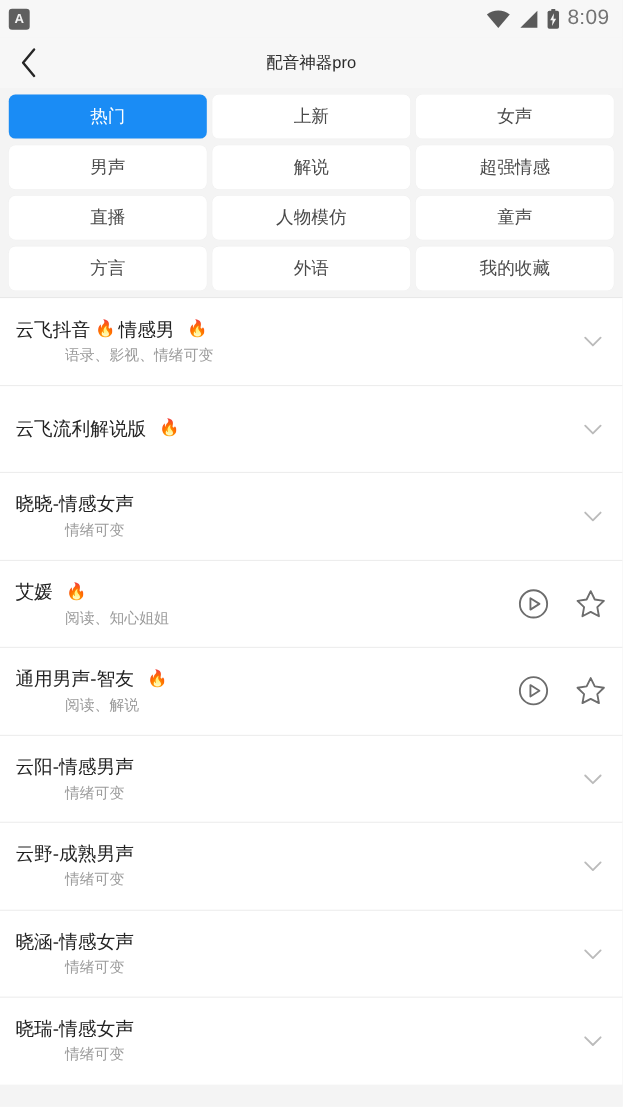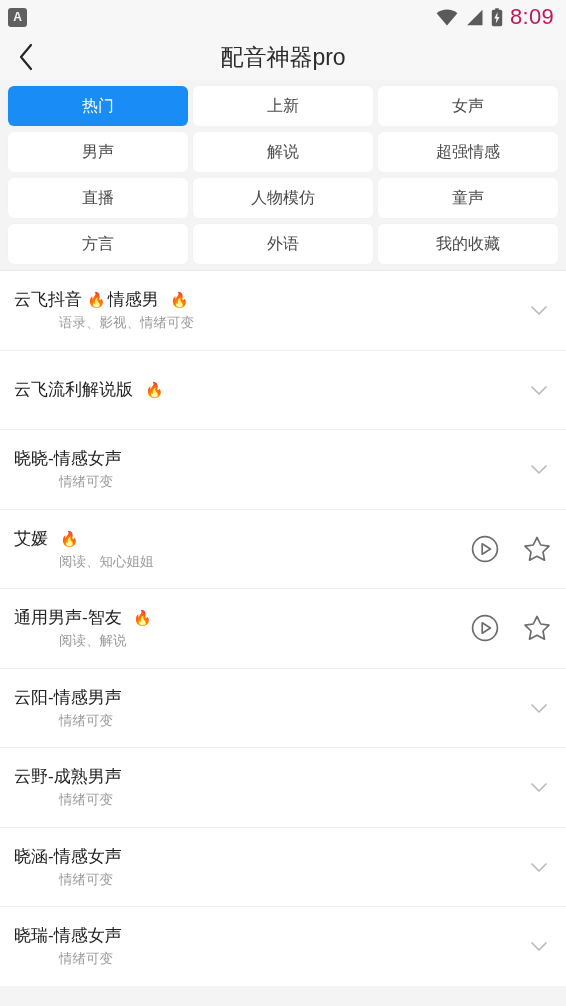--- a/index.html
+++ b/index.html
@@ -15,35 +15,35 @@
     display: flex; align-items: center; justify-content: space-between;
     padding: 0 12px 0 8px;
   }
   .sb-left { display: flex; align-items: center; gap: 6px; }
   .app-badge {
     width: 19px; height: 19px; border-radius: 3px; background: #5f5f5f;
     display: flex; align-items: center; justify-content: center;
     color: #f2f2f2; font-size: 12px; font-weight: bold; line-height: 1;
   }
   .sb-right { display: flex; align-items: center; gap: 7px; }
-  .sb-time { font-size: 22px; color: #be185d; letter-spacing: .3px; }
+  .sb-time { font-size: 19px; color: #737373; letter-spacing: .3px; }
   .ico { display: block; }
   
   .header {
     height: 46px; background: #f7f7f7;
     display: flex; align-items: center; position: relative;
   }
   .back-btn {
     width: 52px; height: 46px;
     display: flex; align-items: center; justify-content: center;
     cursor: pointer;
   }
   .header-title {
     position: absolute; left: 0; right: 0; text-align: center;
-    font-size: 23px; color: #2b2b2b; pointer-events: none;
+    font-size: 15px; color: #2b2b2b; pointer-events: none;
   }
   
   .tabs {
     background: #f4f4f4;
     padding: 6px 8px 6px 8px;
     display: grid; grid-template-columns: repeat(3, 1fr);
     gap: 6px 5px;
   }
   .tab {
     height: 40px; background: #ffffff; border-radius: 6px;

